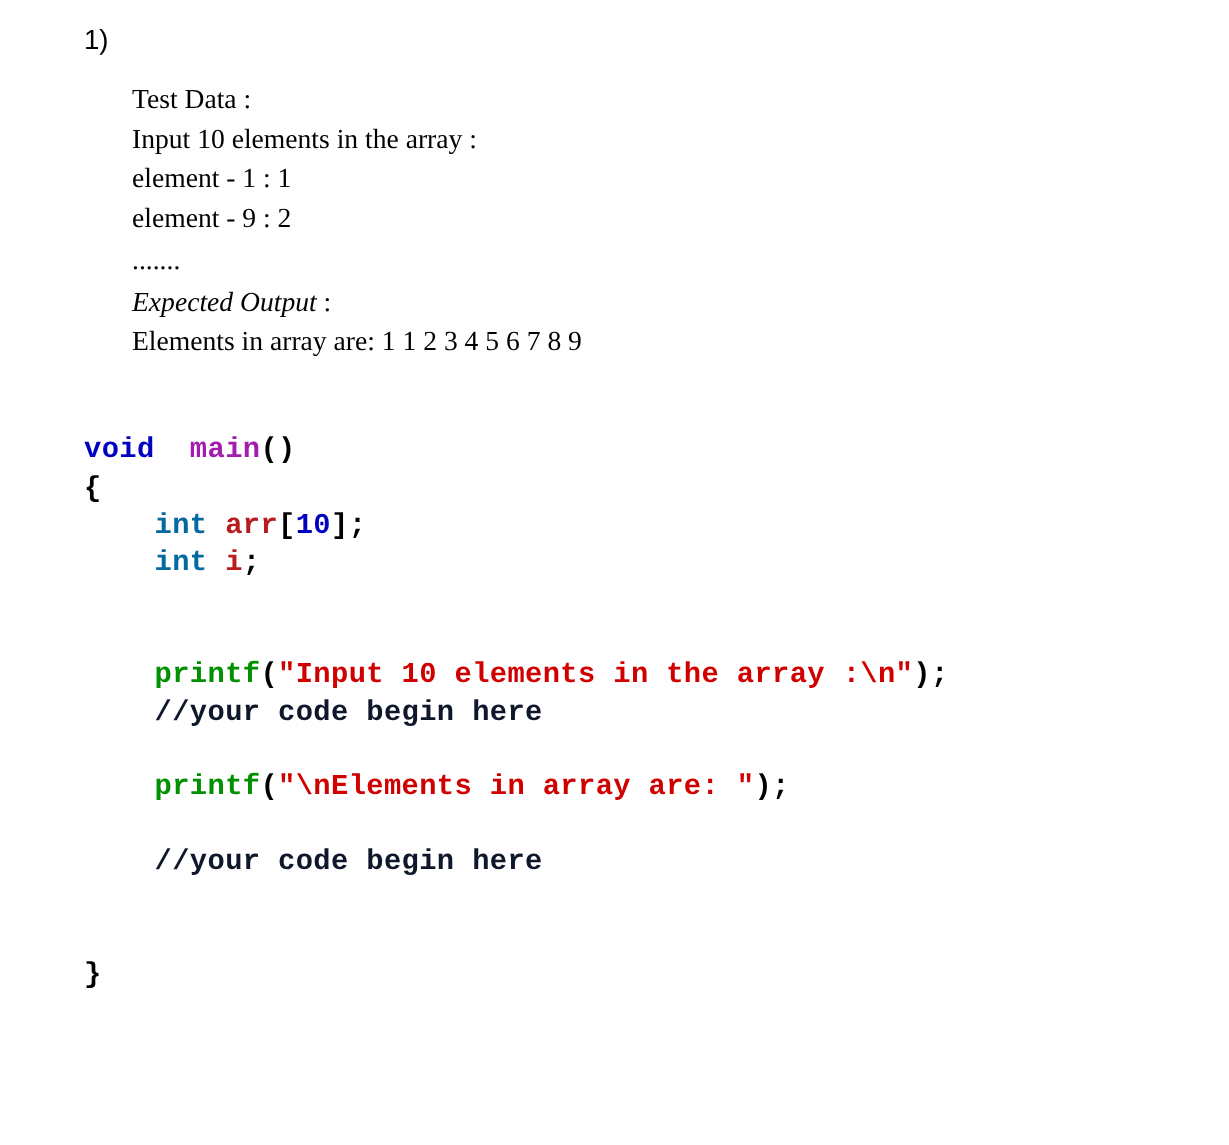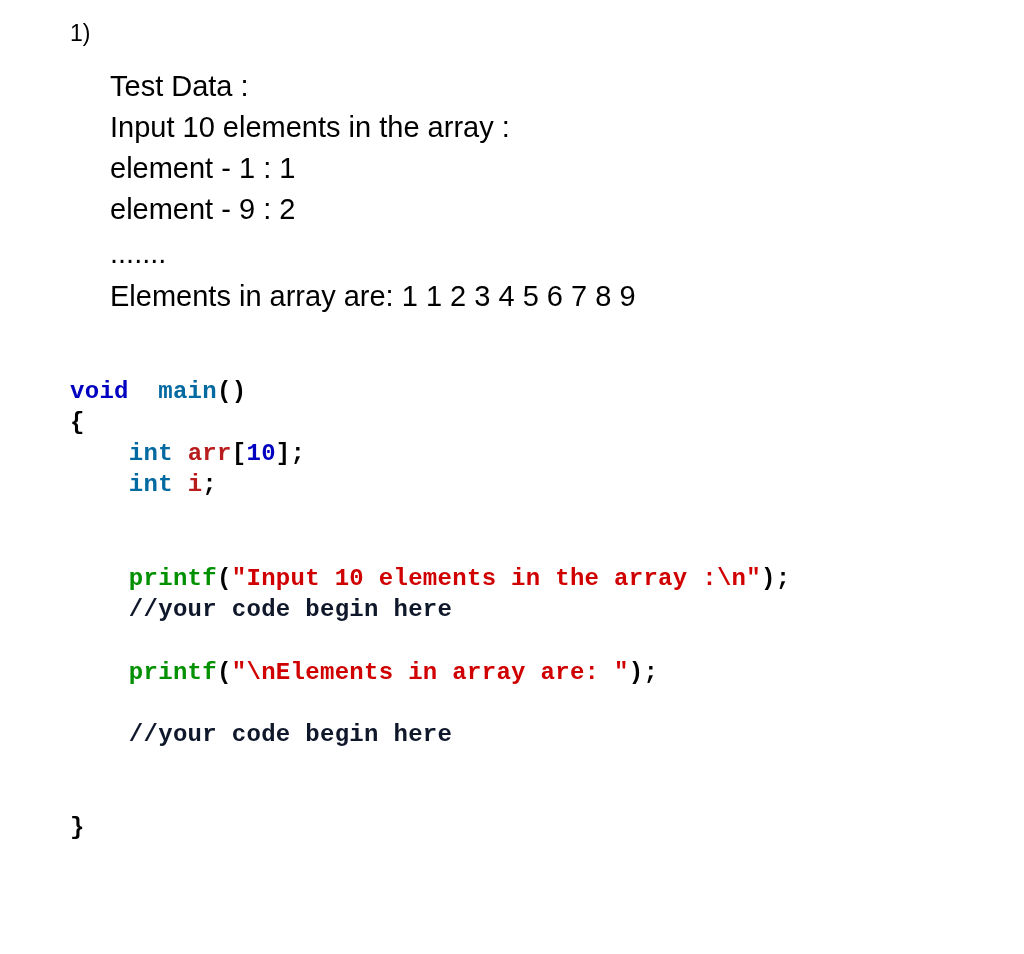--- a/index.html
+++ b/index.html
@@ -17,24 +17,25 @@
     }
     .question-header {
       font-size: 23px;
       margin-bottom: 20px;
       display: flex;
     }
     .question-number {
       margin-right: 8px;
     }
     .question-body {
-      font-size: 29px;
+      font-size: 23px;
       padding-left: 40px;
       line-height: 1.35;
       margin-bottom: 60px;
+      font-family: Liberation Serif, serif;
     }
     .test-data-line {
       margin-bottom: 2px;
     }
     .expected-output-label {
       font-style: italic;
     }
     .ellipsis {
       margin: 4px 0;
     }
@@ -44,21 +45,21 @@
       line-height: 1.3;
       white-space: pre;
       padding-left: 0px;
       font-weight: bold;
       letter-spacing: 0.3px;
     }
     .keyword {
       color: #0000C0;
     }
     .identifier-main {
-      color: #0369a1;
+      color: #a21caf;
     }
     .paren {
       color: #000000;
     }
     .brace {
       color: #000000;
     }
     .type-int {
       color: #0369a1;
     }
@@ -92,20 +93,23 @@
 <div class="question-header">
   <span class="question-number">1)</span>
 </div>
 
 <div class="question-body">
   <div class="test-data-line">Test Data :</div>
   <div class="test-data-line">Input 10 elements in the array :</div>
   <div class="test-data-line">element - 1 : 1</div>
   <div class="test-data-line">element - 9 : 2</div>
   <div class="ellipsis">.......</div>
+  <div class="test-data-line">
+    <span class="expected-output-label">Expected Output</span><span> :</span>
+  </div>
   <div class="test-data-line">Elements in array are: 1 1 2 3 4 5 6 7 8 9</div>
 </div>
 
 <div class="code-block"><span class="keyword">void</span>  <span class="identifier-main">main</span><span class="paren">(</span><span class="paren">)</span>
 <span class="brace">{</span>
     <span class="type-int">int</span> <span class="var-name">arr</span><span class="bracket">[</span><span class="number-literal">10</span><span class="bracket">]</span><span class="semicolon">;</span>
     <span class="type-int">int</span> <span class="var-name">i</span><span class="semicolon">;</span>
 
 
     <span class="func-call">printf</span><span class="paren">(</span><span class="string-literal">"Input 10 elements in the array :\n"</span><span class="paren">)</span><span class="semicolon">;</span>

